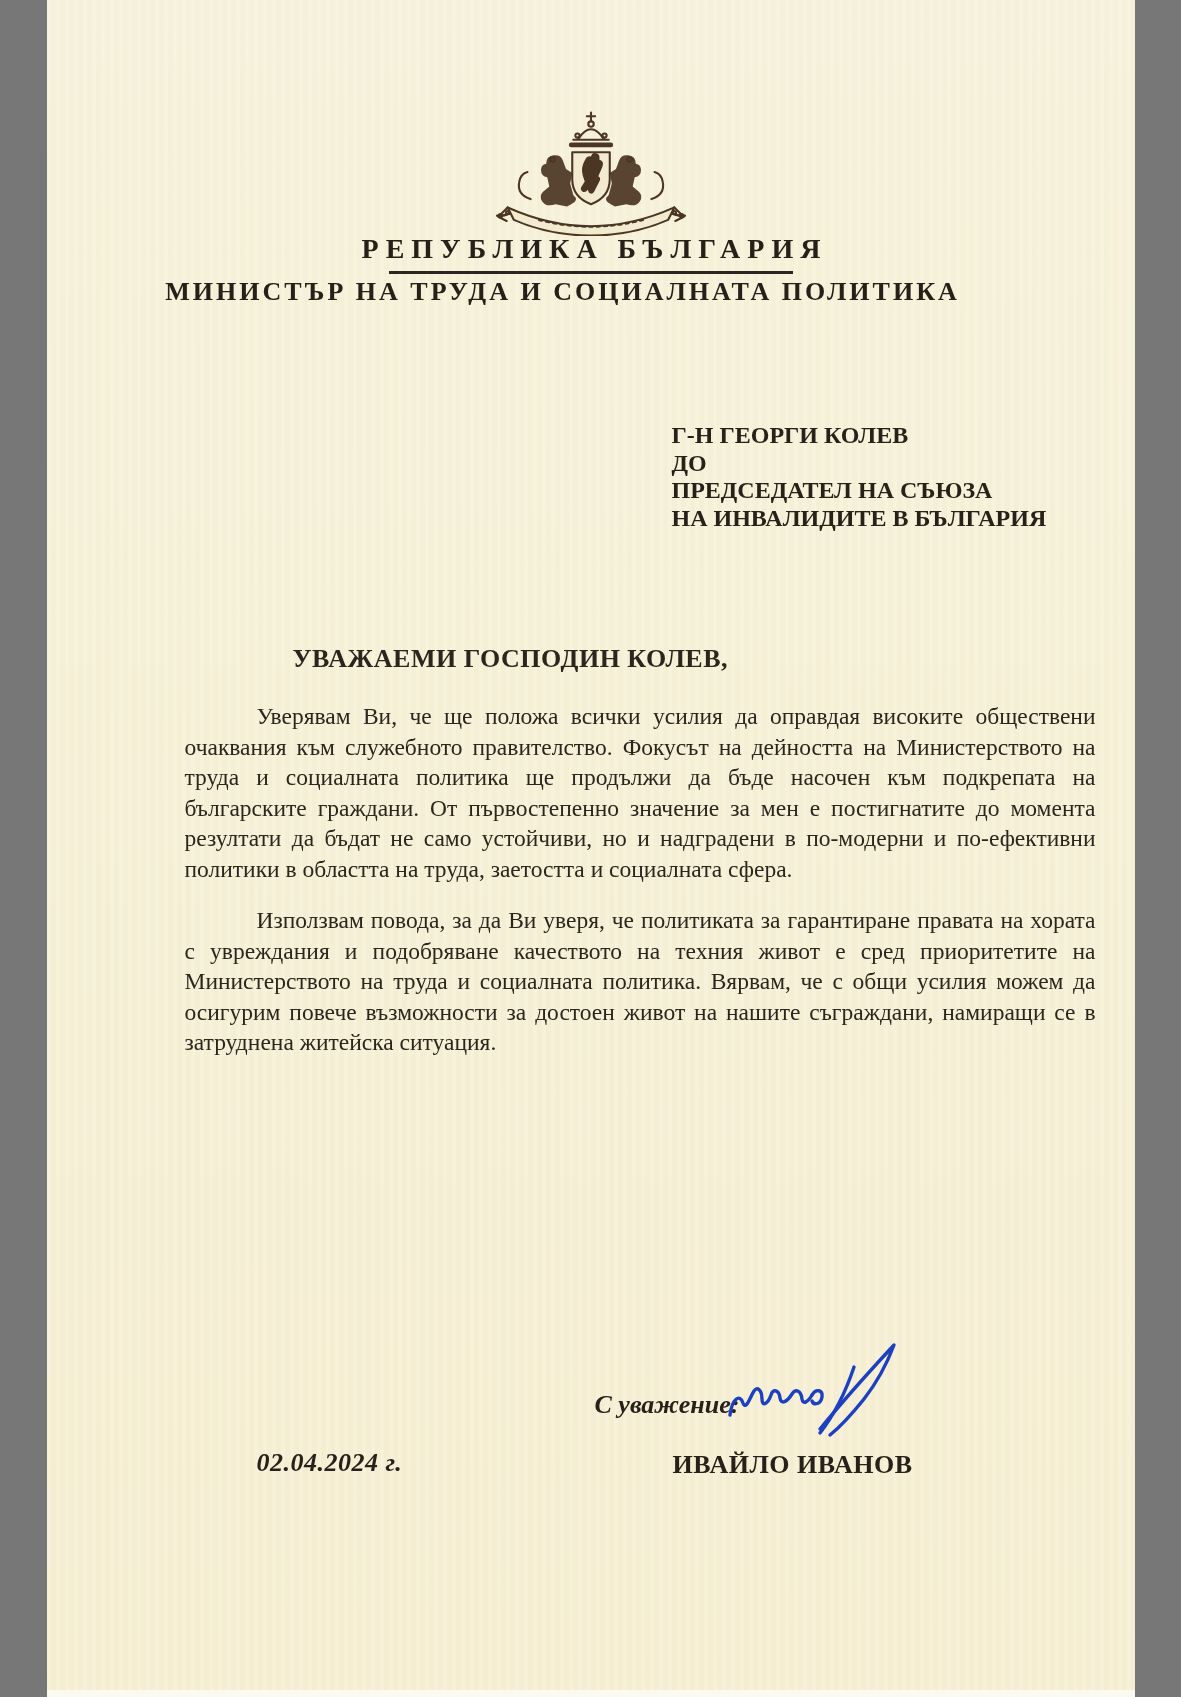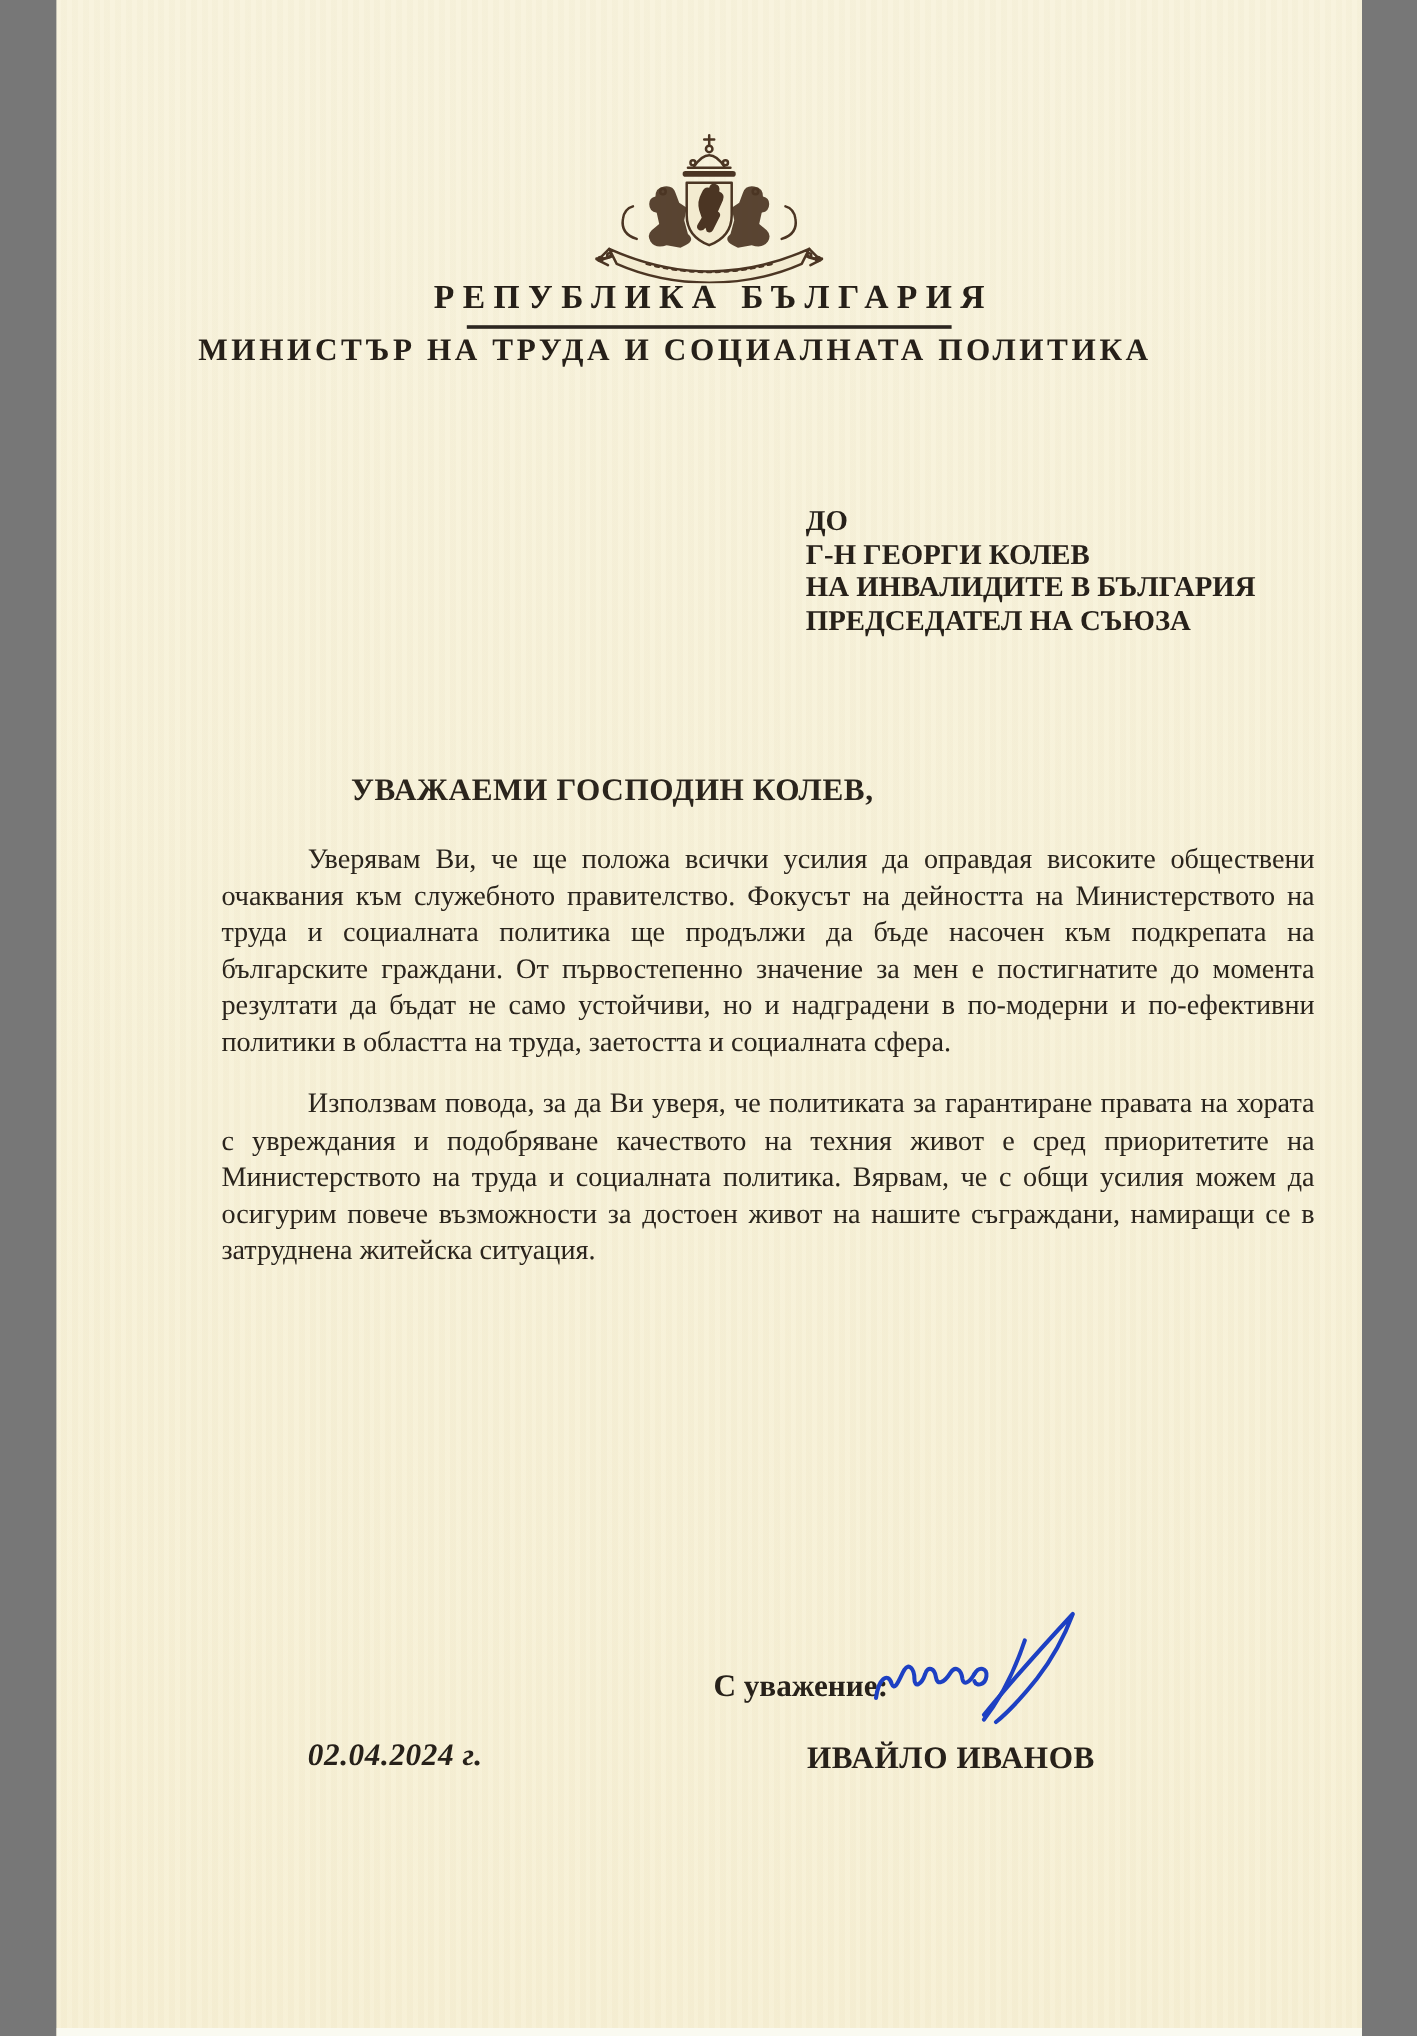--- a/index.html
+++ b/index.html
@@ -71,21 +71,21 @@
     margin: 0 0 21px 0;
     font-size: 23.5px;
     line-height: 30.5px;
     text-align: justify;
     text-indent: 72px;
     color: #2b251d;
   }
   .closing-label {
     position: absolute;
     left: 548px; top: 1390px;
-    font-size: 26px; font-weight: bold; 
+    font-size: 26px; font-weight: bold; font-style: italic;
     color: #27211a;
   }
   .signature {
     position: absolute;
     left: 655px; top: 1333px;
     width: 212px; height: 118px;
     color: #1d40c3;
   }
   .signature svg { width: 100%; height: 100%; }
   .letter-date {
@@ -153,24 +153,24 @@
         <path d="M70,106 q50,13 100,0" stroke-width="2" stroke-dasharray="3,4"></path>
       </g>
     </svg>
   </div>
 
   <div class="country-title">РЕПУБЛИКА БЪЛГАРИЯ</div>
   <div class="title-rule"></div>
   <div class="sender-title">МИНИСТЪР НА ТРУДА И СОЦИАЛНАТА ПОЛИТИКА</div>
 
   <div class="recipient">
+    <div>Г-Н ГЕОРГИ КОЛЕВ</div>
     <div>ДО</div>
-    <div>Г-Н ГЕОРГИ КОЛЕВ</div>
+    <div>ПРЕДСЕДАТЕЛ НА СЪЮЗА</div>
     <div>НА ИНВАЛИДИТЕ В БЪЛГАРИЯ</div>
-    <div>ПРЕДСЕДАТЕЛ НА СЪЮЗА</div>
   </div>
 
   <div class="letter-body">
     <div class="salutation">УВАЖАЕМИ ГОСПОДИН КОЛЕВ,</div>
     <p>Уверявам Ви, че ще положа всички усилия да оправдая високите обществени очаквания към служебното правителство. Фокусът на дейността на Министерството на труда и социалната политика ще продължи да бъде насочен към подкрепата на българските граждани. От първостепенно значение за мен е постигнатите до момента резултати да бъдат не само устойчиви, но и надградени в по-модерни и по-ефективни политики в областта на труда, заетостта и социалната сфера.</p>
     <p>Използвам повода, за да Ви уверя, че политиката за гарантиране правата на хората с увреждания и подобряване качеството на техния живот е сред приоритетите на Министерството на труда и социалната политика. Вярвам, че с общи усилия можем да осигурим повече възможности за достоен живот на нашите съграждани, намиращи се в затруднена житейска ситуация.</p>
   </div>
 
   <div class="closing-label">С уважение:</div>
 

